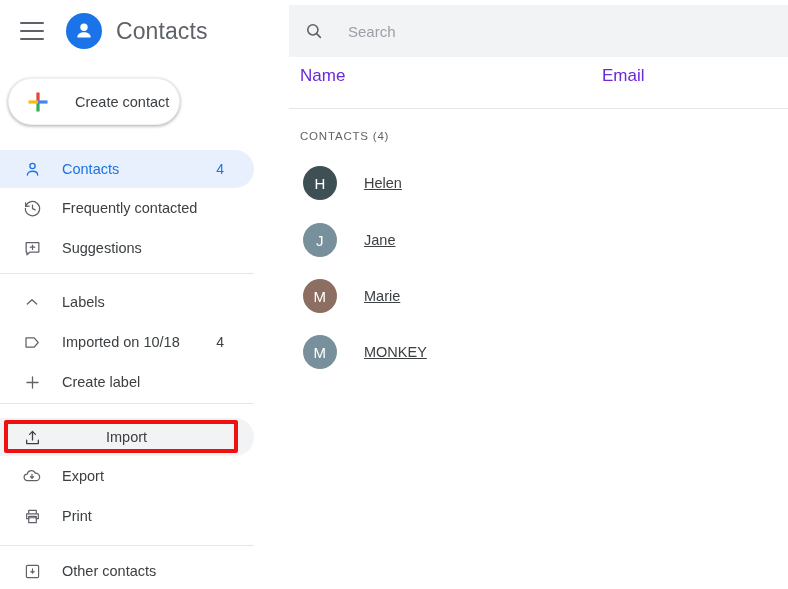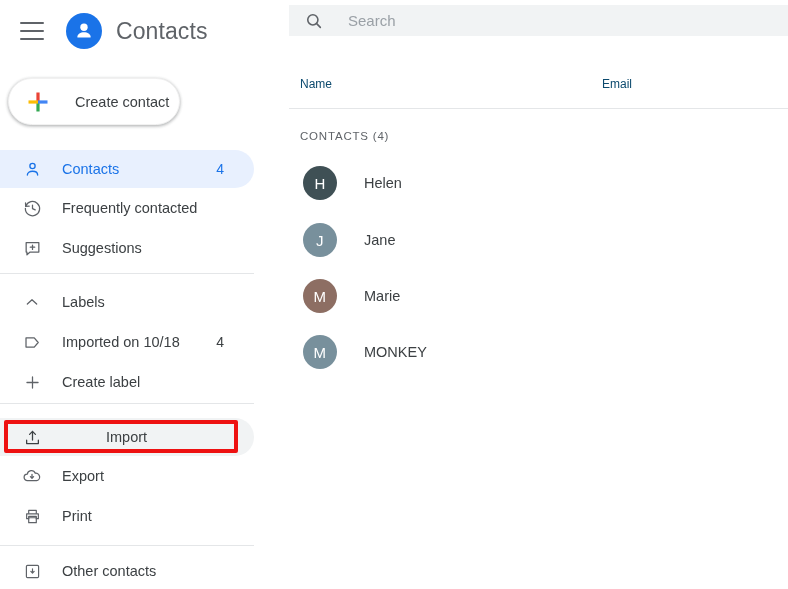--- a/index.html
+++ b/index.html
@@ -162,43 +162,43 @@
   #main {
     position: absolute;
     left: 280px; top: 0;
     width: 508px; height: 589px;
     background: #ffffff;
   }
 
   .searchbar {
     position: absolute;
     left: 9px; top: 5px;
-    width: 499px; height: 31px;
+    width: 499px; height: 52px;
     background: #f1f3f4;
     display: flex;
     align-items: center;
     cursor: text;
   }
   .search-icon-wrap {
     width: 24px; height: 24px;
     margin-left: 13px;
     flex: none;
     display: flex; align-items: center; justify-content: center;
   }
   .search-text {
     margin-left: 22px;
     font-size: 15px;
     color: #9aa0a6;
   }
 
   .col-head {
     position: absolute;
-    top: 77px;
-    font-size: 12px;
-    color: #0c4a6e;
+    top: 66px;
+    font-size: 17px;
+    color: #6d28d9;
   }
   .col-head.name { left: 20px; }
   .col-head.email { left: 322px; }
 
   .head-divider {
     position: absolute;
     left: 9px; top: 108px;
     width: 499px; height: 1px;
     background: #e4e6e8;
   }
@@ -230,20 +230,21 @@
     justify-content: center;
     color: #ffffff;
     font-size: 15px;
     letter-spacing: 0.3px;
   }
   .contact-name {
     margin-left: 27px;
     font-size: 14.5px;
     color: #3c4043;
     white-space: nowrap;
+    text-decoration: underline;
   }
 </style>
 </head>
 <body>
 
 <div id="app">
 
   <div id="sidebar">
 
     <div class="brand-row">

